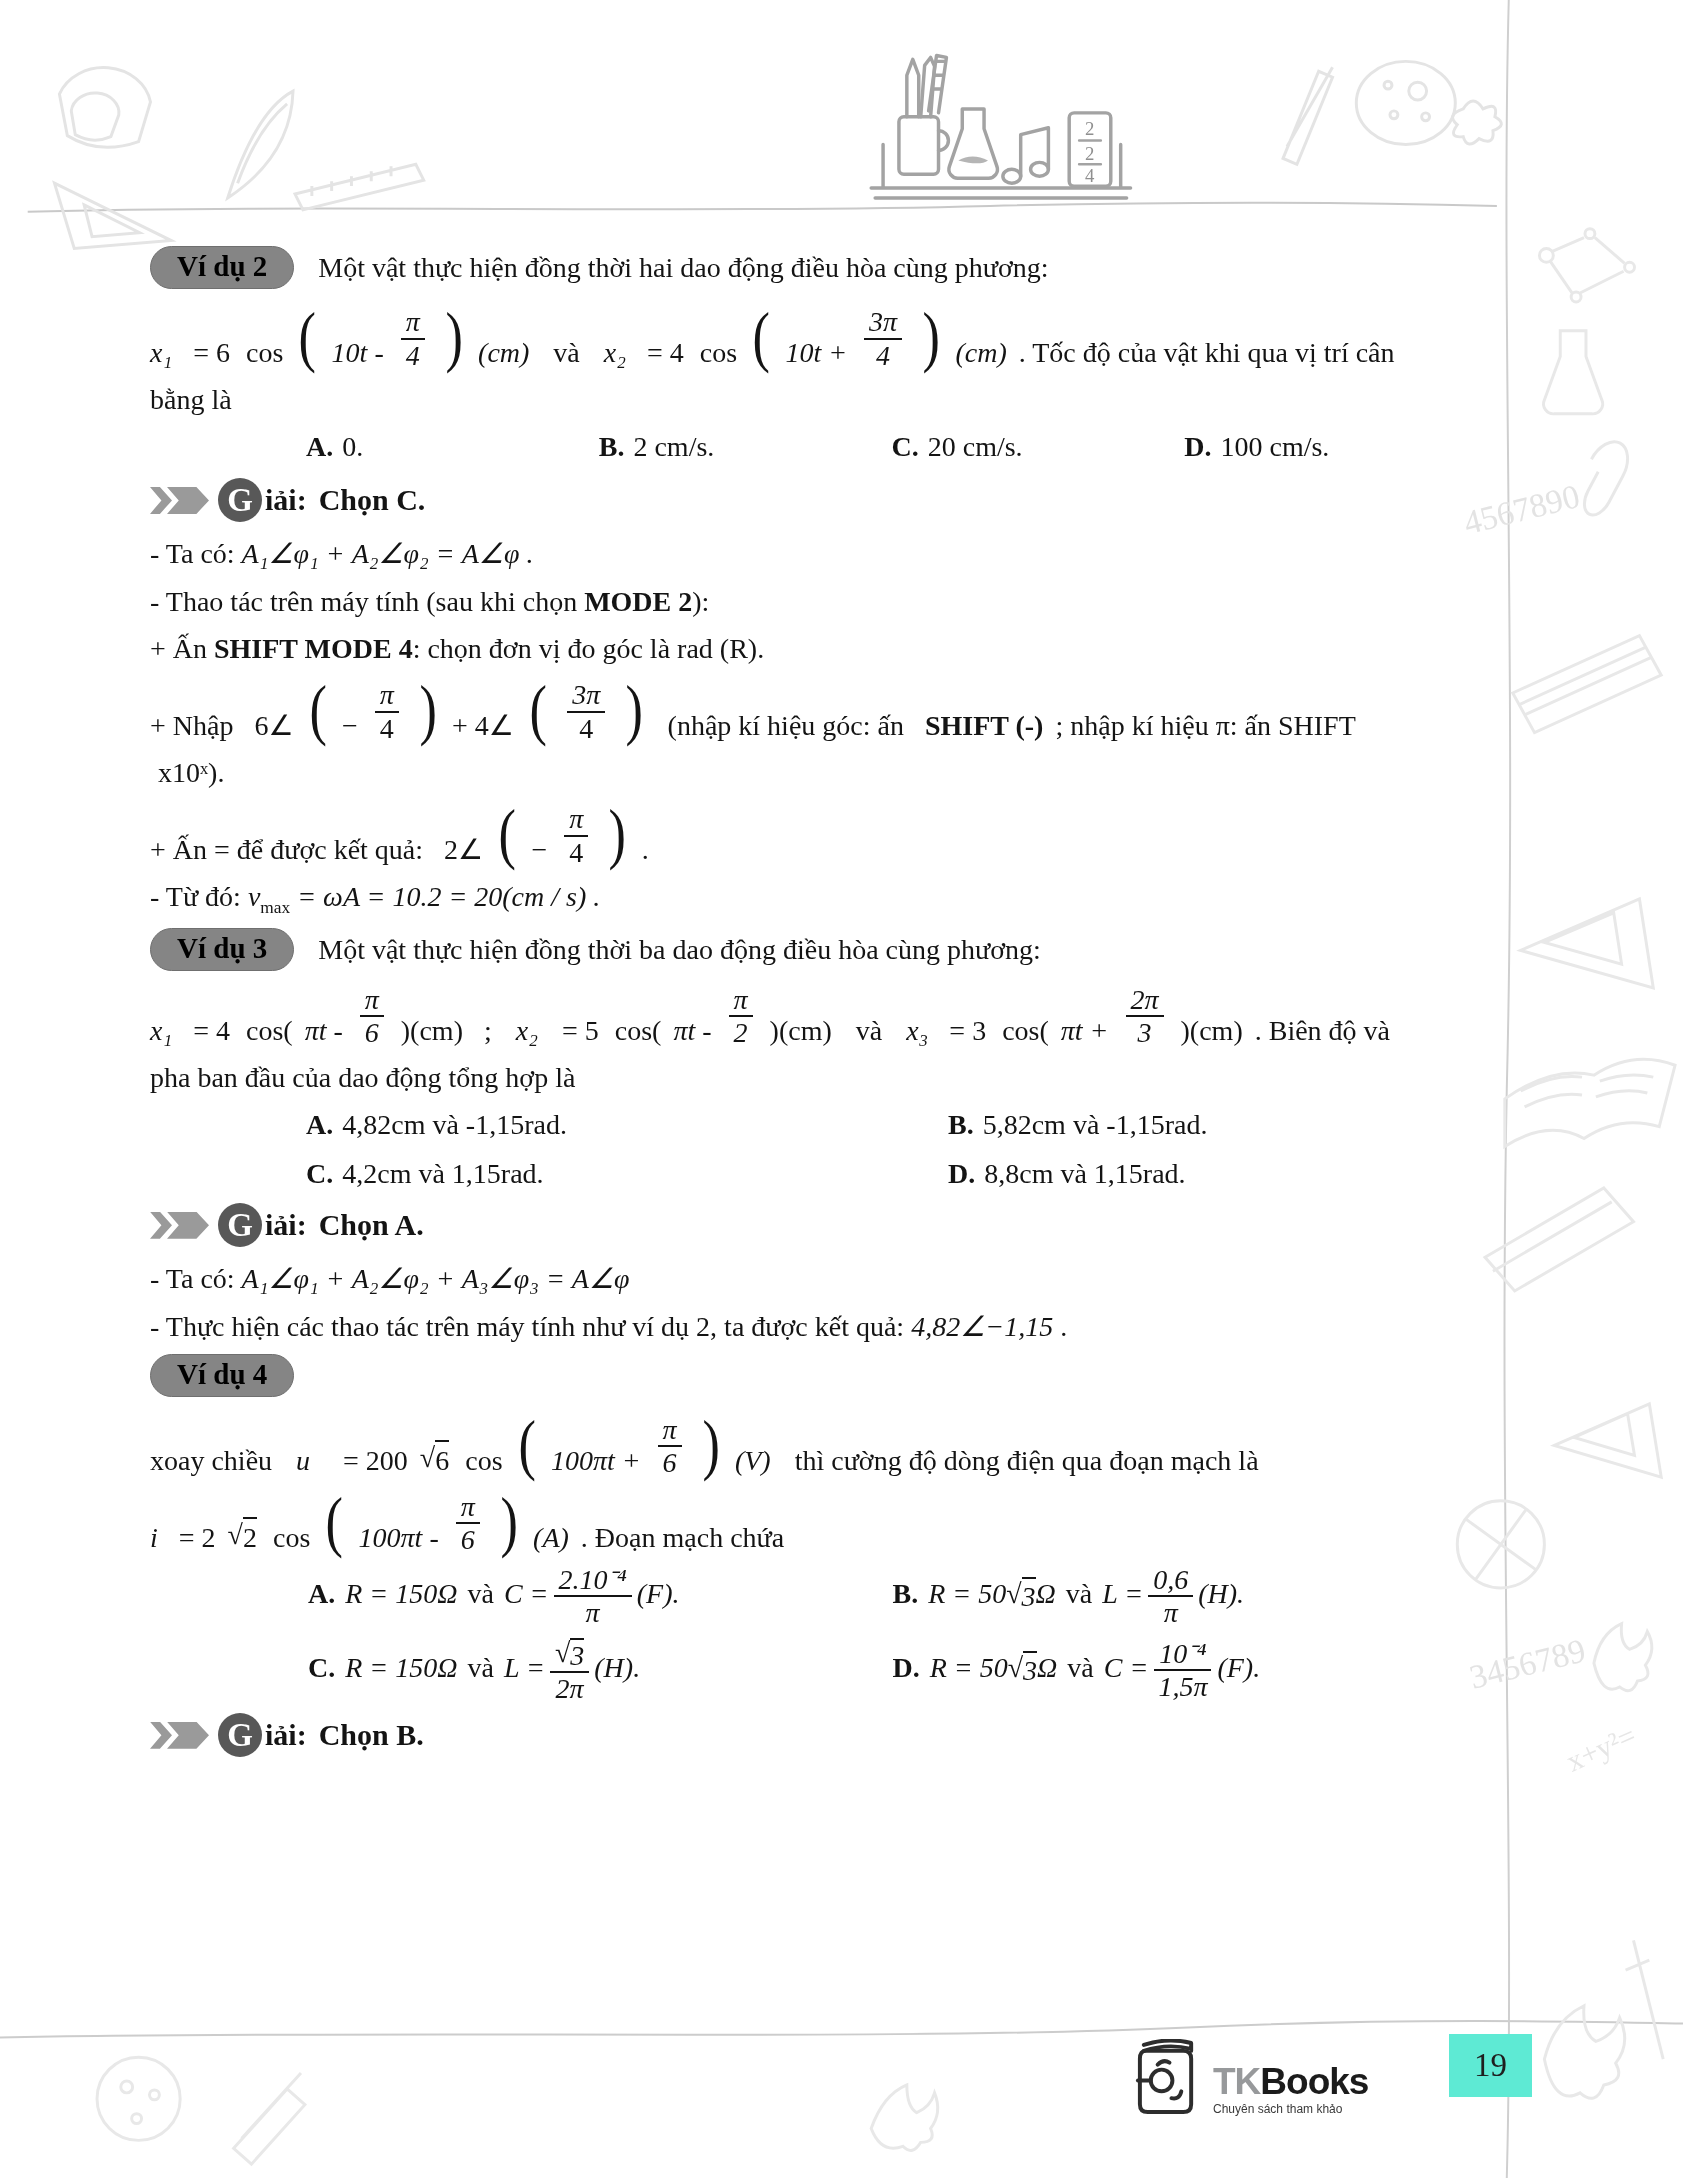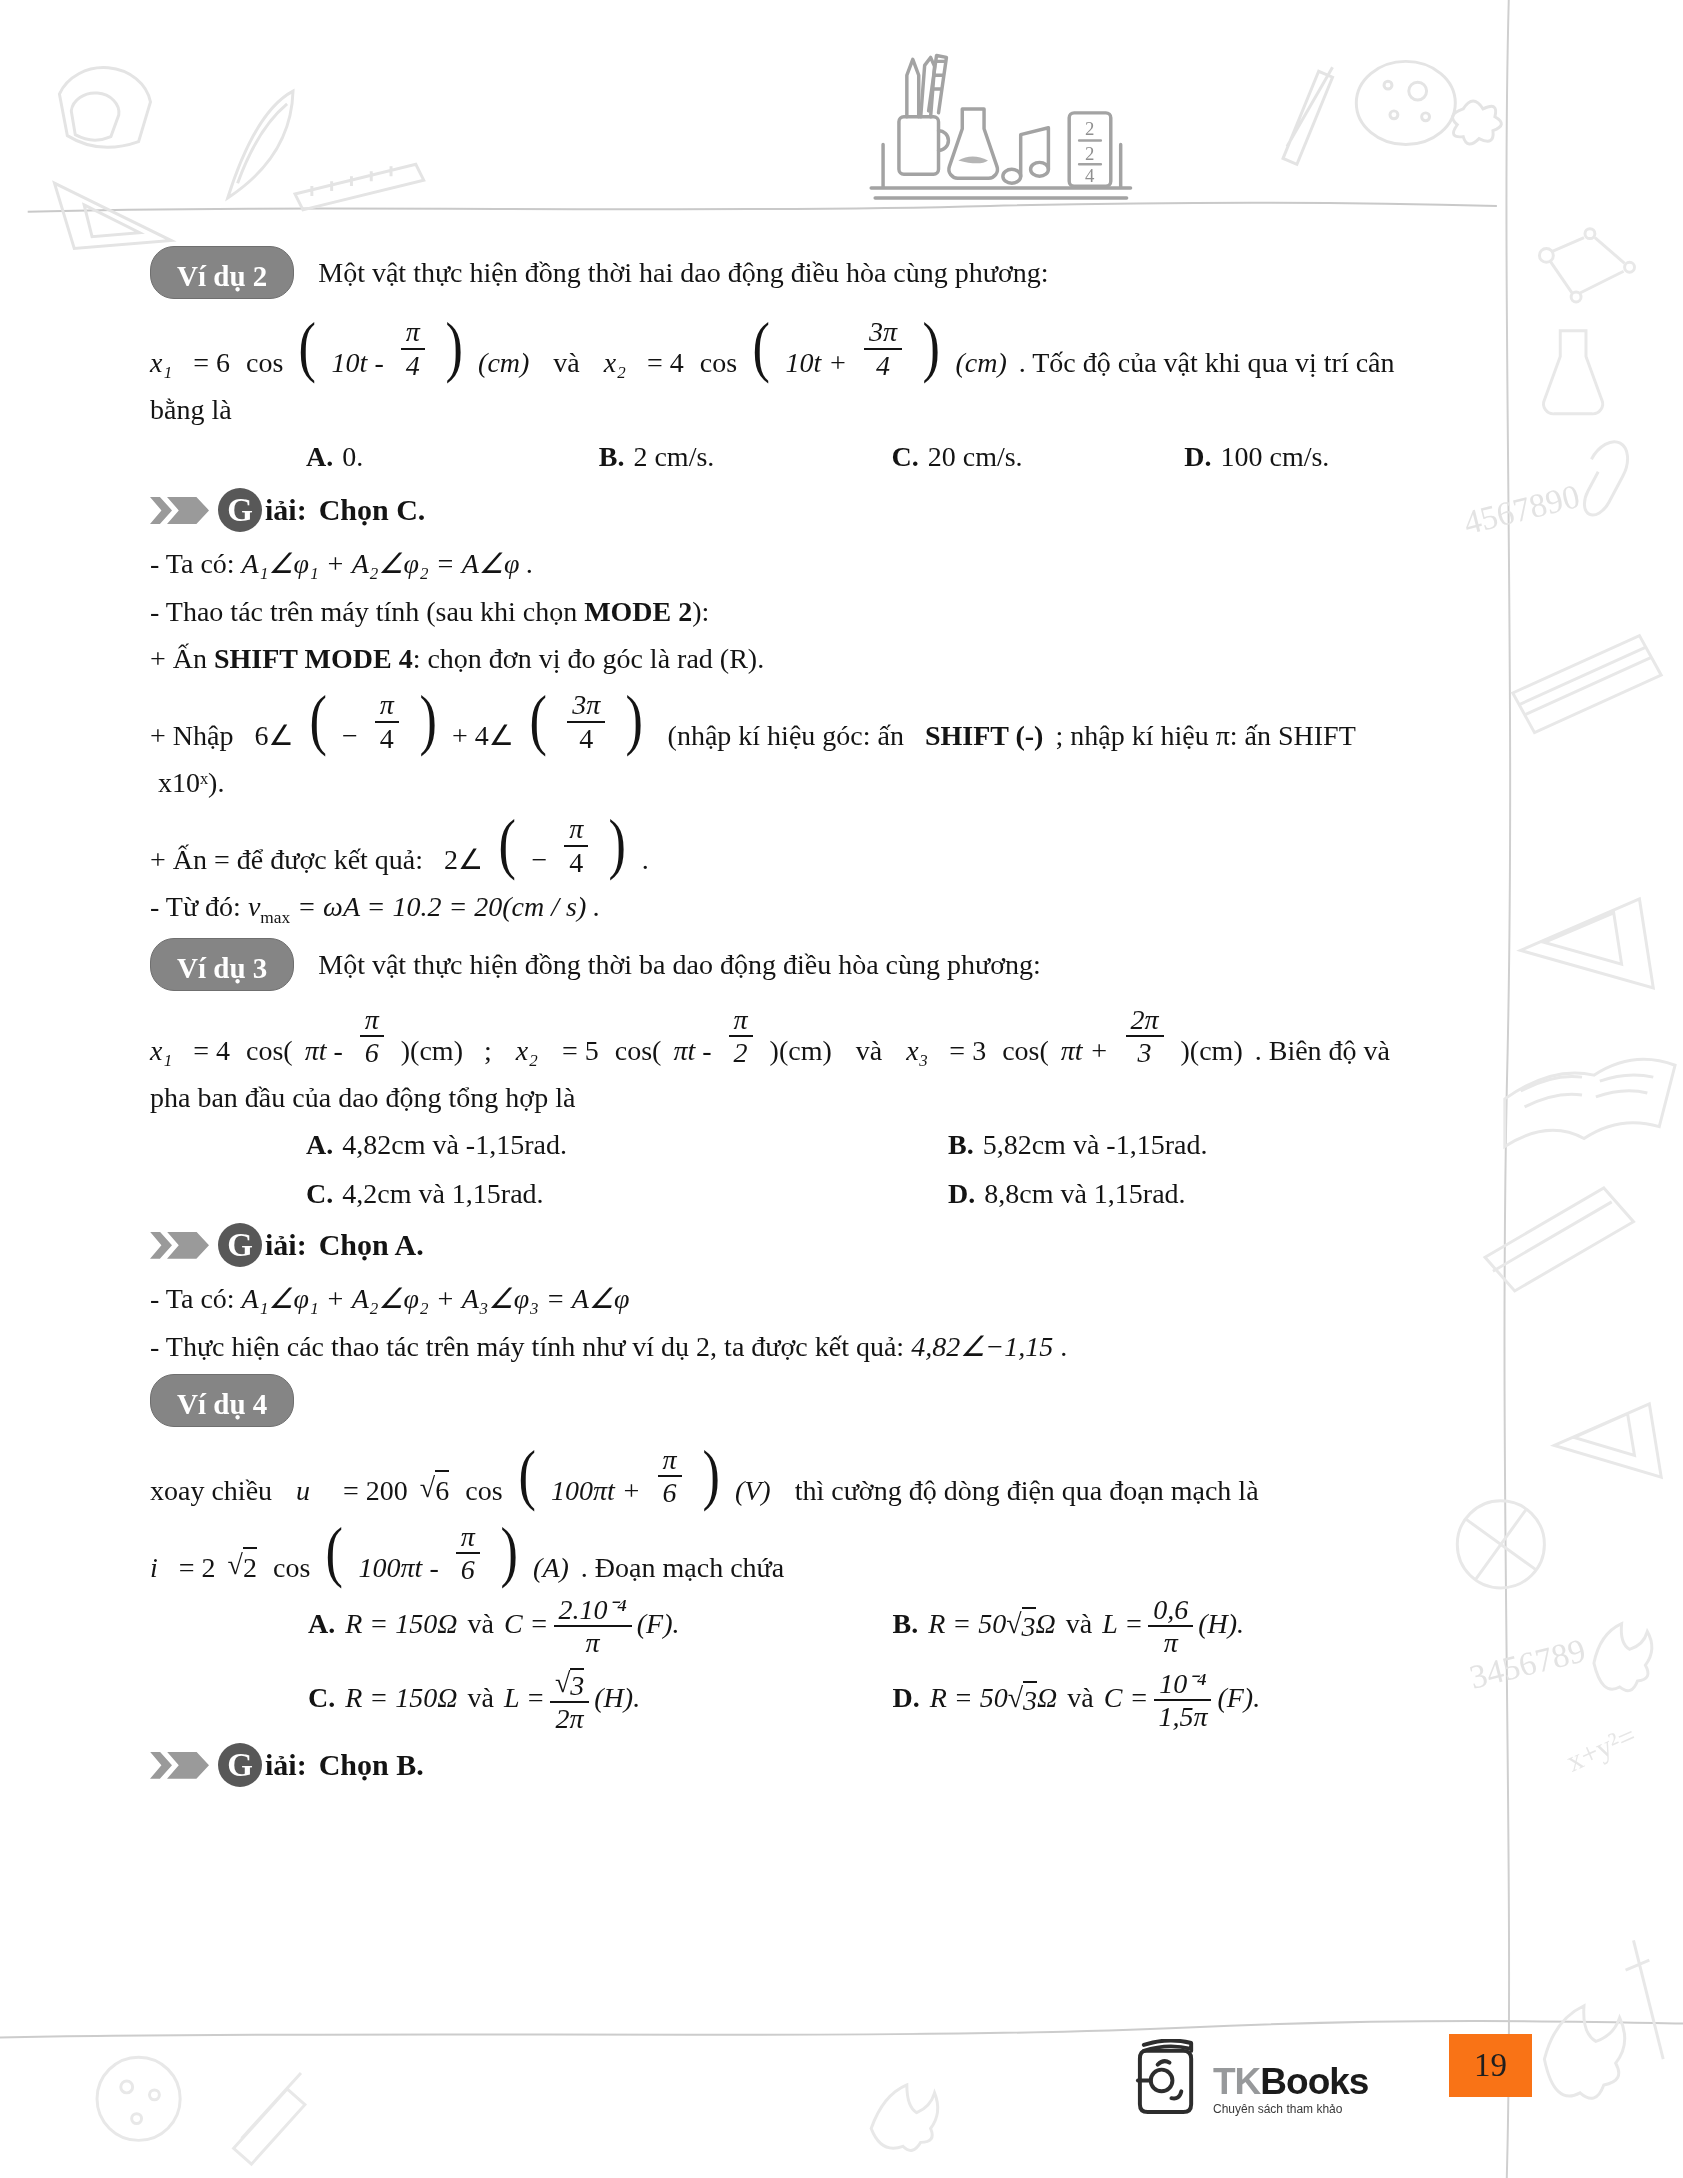--- a/index.html
+++ b/index.html
@@ -6,22 +6,22 @@
   html,body { background:#ffffff; }
   .page {
     position:relative; width:1683px; height:2178px; background:#fff; overflow:hidden;
     font-family:"Liberation Serif", serif; font-size:28px; color:#141414;
   }
   .doodles { position:absolute; left:0; top:0; pointer-events:none; }
   .content { position:absolute; left:150px; top:246px; width:1327px; }
   .line { line-height:1.4; margin-bottom:8px; }
   .badge-line { display:flex; align-items:center; gap:24px; margin-bottom:14px; }
   .badge {
-    display:inline-block; background:#858585; color:#ffffff; font-weight:bold;
-    border-radius:24px; padding:13px 26px 5px; font-size:29px; border:1px solid #6f6f6f;
+    display:inline-block; background:#858585; color:#000000; font-weight:bold;
+    border-radius:24px; padding:3px 26px 5px; font-size:29px; border:1px solid #6f6f6f;
     white-space:nowrap;
   }
   .fline { display:flex; align-items:flex-end; margin-bottom:10px; line-height:1.25;gap:12px; }
   .m { font-style:italic; }
   .up { font-style:normal; }
   .b { font-weight:bold; font-style:normal; }
   .bp { font-style:normal; font-size:67px; line-height:67px; font-weight:400;
         transform:scaleX(0.78); margin:0 1px; }
   .fr { display:inline-flex; flex-direction:column; align-items:center; vertical-align:middle;
         line-height:1.05; margin:0 5px; }
@@ -51,21 +51,21 @@
   .ansf .k { font-weight:bold; margin-right:10px; }
   .ansf .va { margin:0 10px; }
   .ansf .fr { vertical-align:middle; }
   .cont-line { padding-left:8px; }
   .footer-brand { position:absolute; left:1132px; top:2039px; display:flex; align-items:flex-end;
                   gap:10px; font-family:"Liberation Sans", sans-serif; }
   .brand-text .row1 { font-weight:bold; font-size:37px; letter-spacing:-1px; line-height:1.0; }
   .brand-tk { color:#97999b; } .brand-books { color:#1b1b1b; }
   .brand-tag { font-size:12px; color:#3a3a3a; margin-top:2px; }
   .pagebox { position:absolute; left:1449px; top:2034px; width:83px; height:63px;
-             background:#f97316; display:flex; align-items:center; justify-content:center;
+             background:#5eead4; display:flex; align-items:center; justify-content:center;
              font-size:33px; color:#1f1f1f; }
 </style>
 </head>
 <body>
 
 <div class="page">
 
   <svg class="doodles" width="1683" height="2178" viewBox="0 0 1700 2200">
 
     <path d="M28 214 C 300 206 700 216 1000 208 C 1250 202 1440 206 1512 208" fill="none" stroke="#c9c9c9" stroke-width="2"></path>

